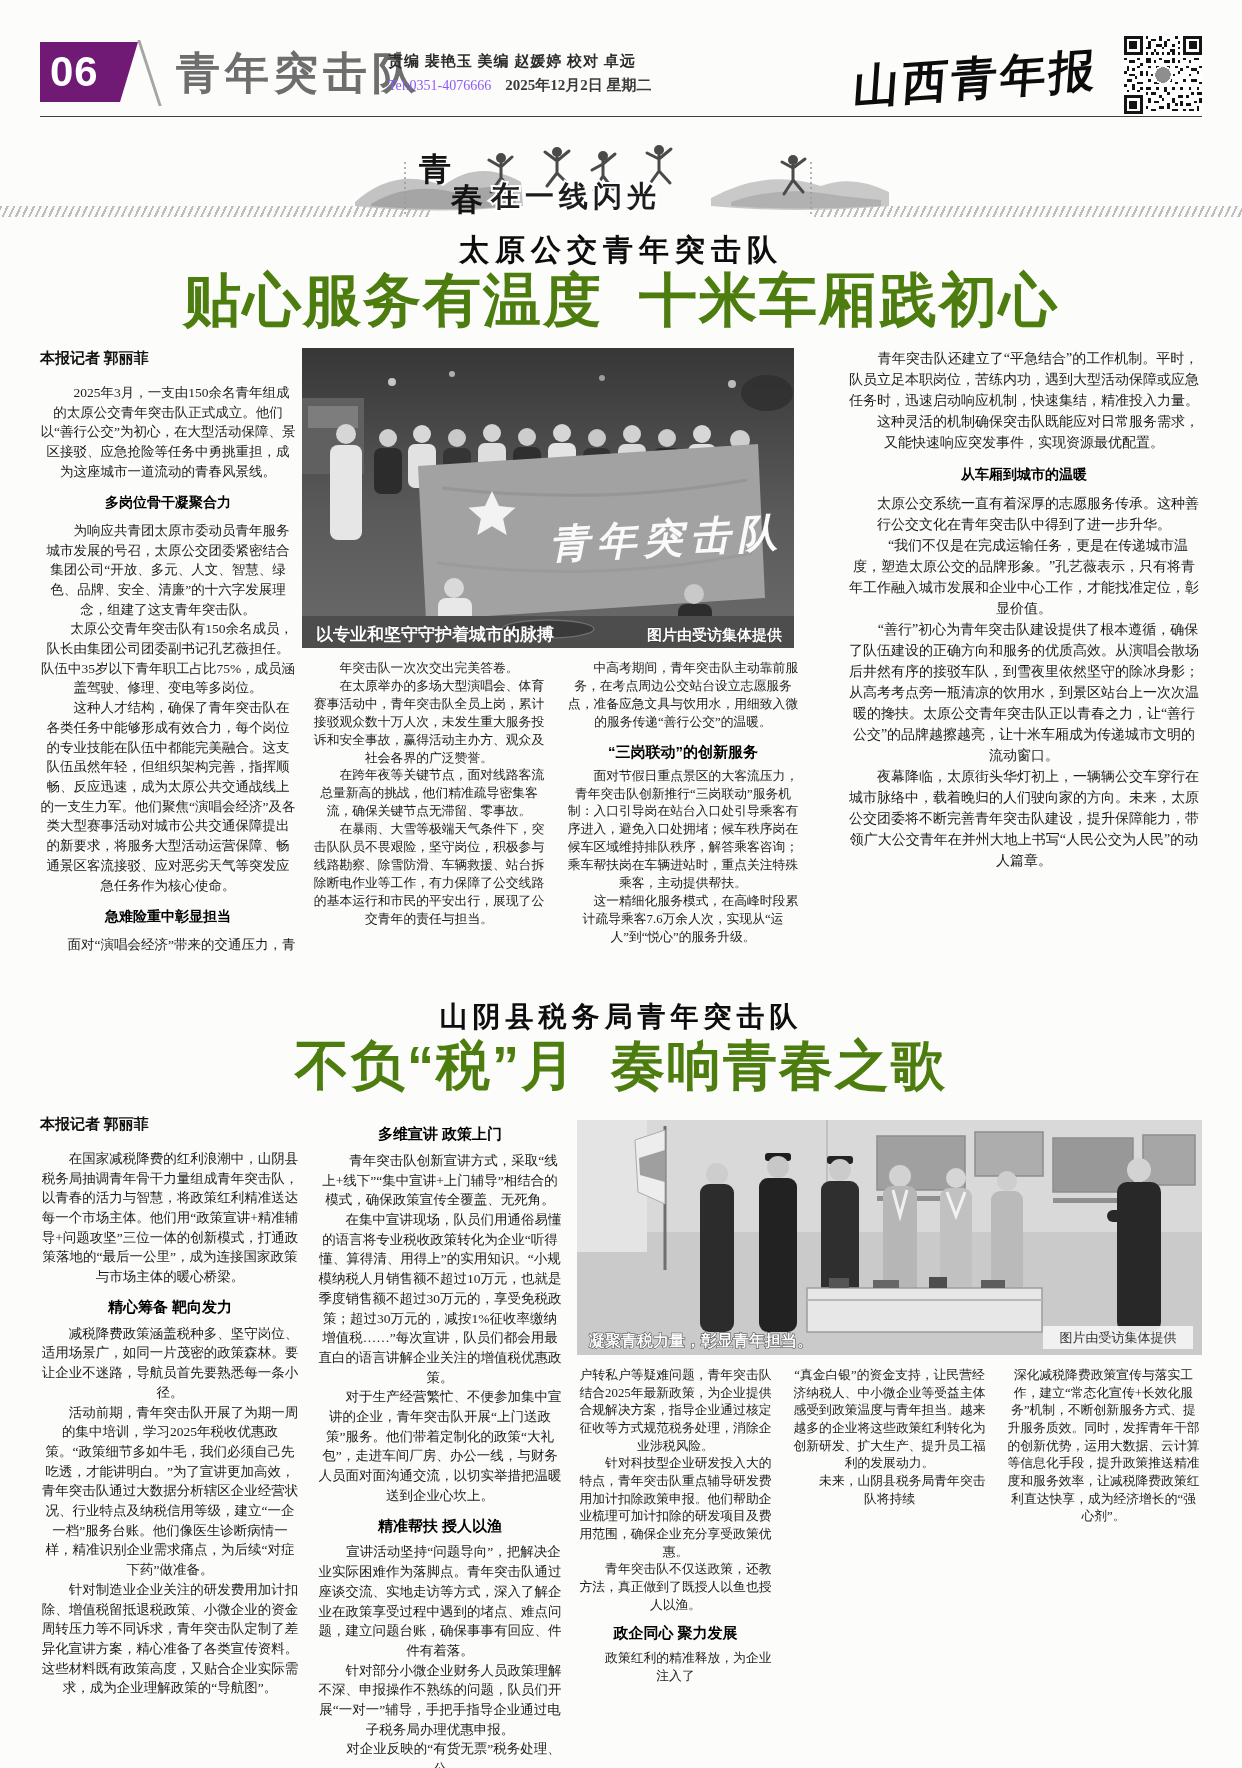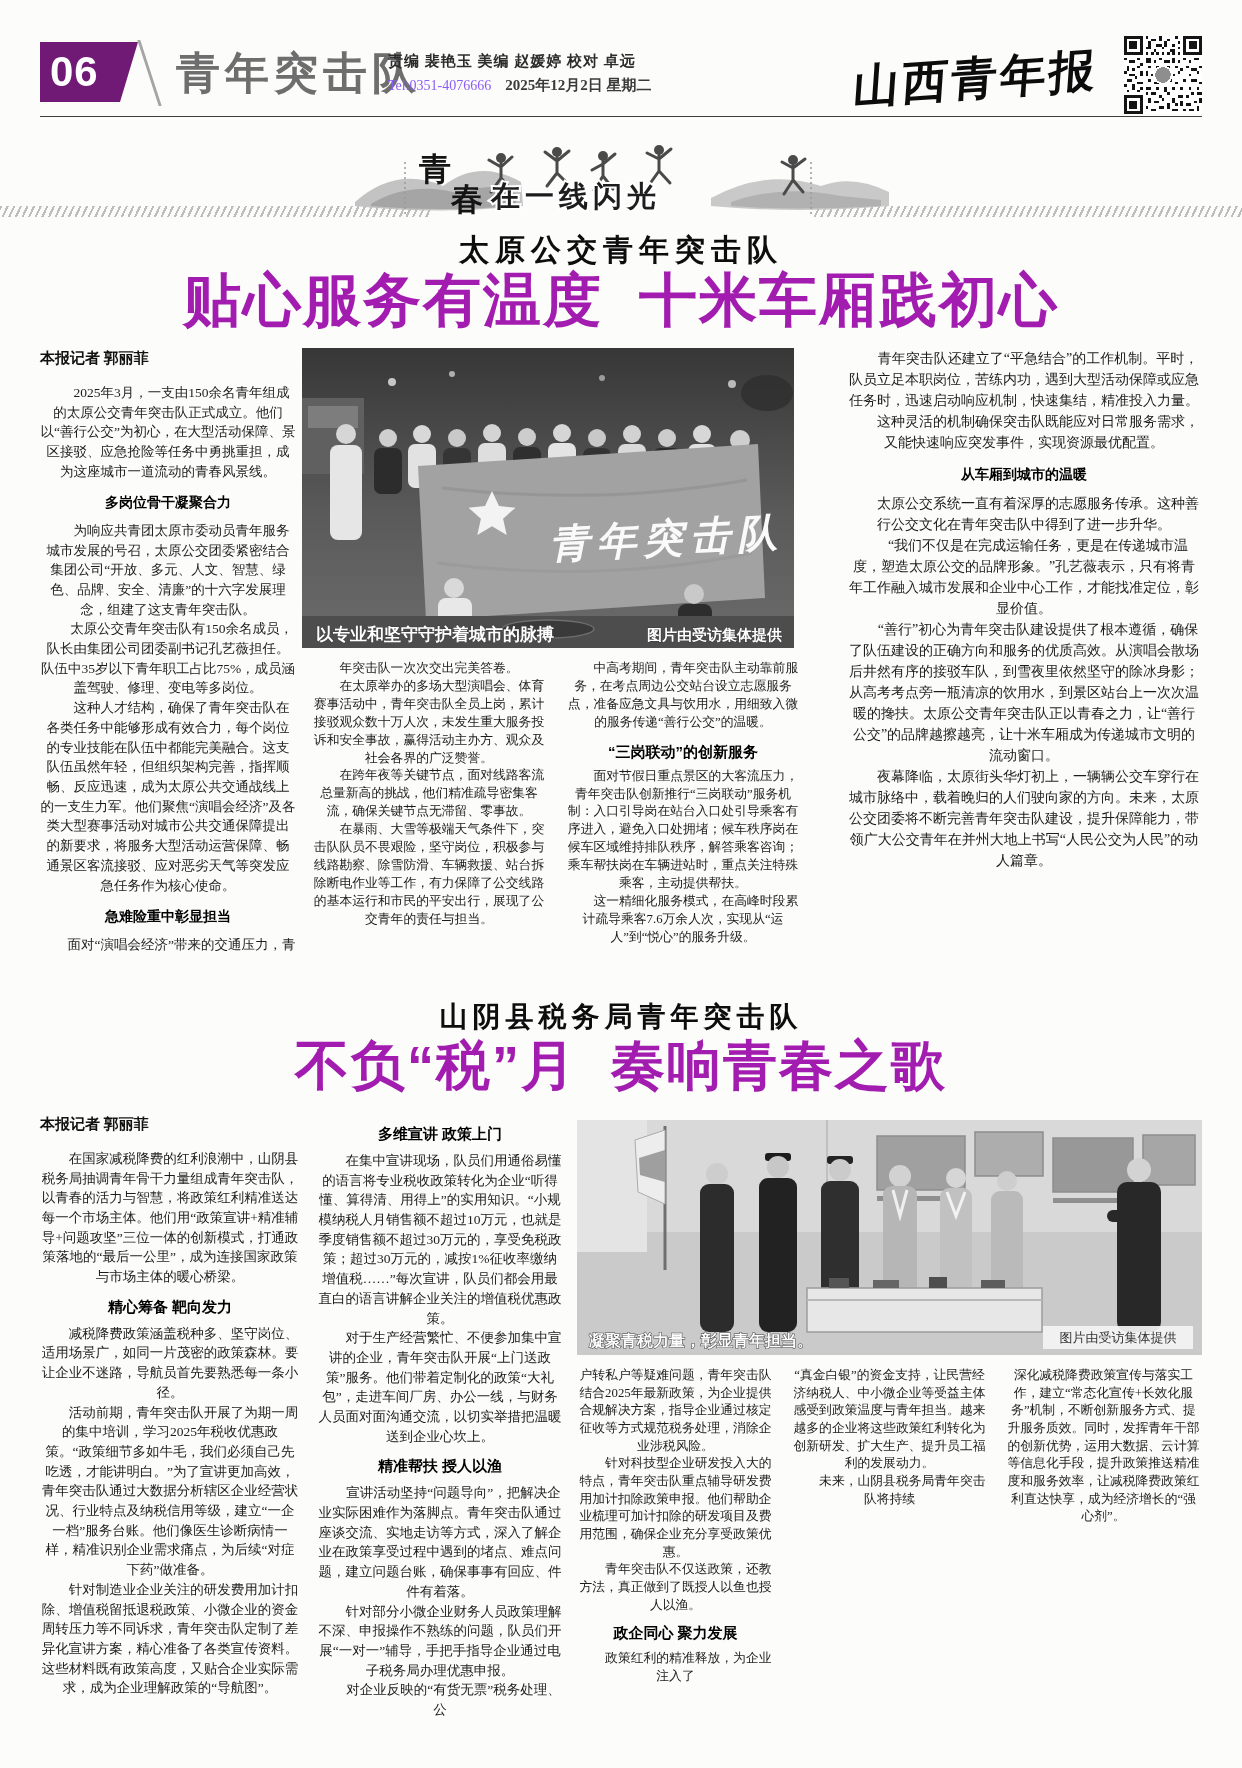--- a/index.html
+++ b/index.html
@@ -25,21 +25,21 @@
   
   .banner{position:absolute;left:341px;top:138px;width:560px;height:84px;}
   .hatch{position:absolute;top:206px;height:11px;
         background:repeating-linear-gradient(115deg,#bdbdbd 0 2px,transparent 2px 6px);}
   .hatch.left{left:0;width:430px;}
   .hatch.right{left:812px;width:430px;}
   
   .kicker{position:absolute;width:100%;text-align:center;font-family:"Liberation Sans",sans-serif;
         font-weight:bold;color:#0d0d0d;}
   .headline{position:absolute;width:100%;text-align:center;font-family:"Liberation Sans",sans-serif;
-        font-weight:900;color:#a21caf;white-space:pre;}
+        font-weight:900;color:#4d7c0f;white-space:pre;}
   .body-text{font-size:13.5px;line-height:1.46;text-align:justify;}
   .para{margin:0;text-indent:2em;text-align:center;}
   .para.cont{text-indent:0;}
   .subhead{font-family:"Liberation Sans",sans-serif;font-weight:bold;text-align:center;
         font-size:14px;margin:11px 0 8px;color:#000;}
   .subhead.small{font-size:15px;margin:9px 0 6px;}
   .byline{font-weight:bold;font-size:15px;margin:0 0 13px;color:#111;}
   
   .a1-kicker{top:230px;font-size:30px;letter-spacing:6px;}
   .a1-headline{top:262px;font-size:58px;letter-spacing:2px;}
@@ -278,20 +278,21 @@
         <div>
             <p class="para">减税降费政策涵盖税种多、坚守岗位、适用场景广，如同一片茂密的政策森林。要让企业不迷路，导航员首先要熟悉每一条小径。</p>
             <p class="para">活动前期，青年突击队开展了为期一周的集中培训，学习2025年税收优惠政策。“政策细节多如牛毛，我们必须自己先吃透，才能讲明白。”为了宣讲更加高效，青年突击队通过大数据分析辖区企业经营状况、行业特点及纳税信用等级，建立“一企一档”服务台账。他们像医生诊断病情一样，精准识别企业需求痛点，为后续“对症下药”做准备。</p>
             <p class="para">针对制造业企业关注的研发费用加计扣除、增值税留抵退税政策、小微企业的资金周转压力等不同诉求，青年突击队定制了差异化宣讲方案，精心准备了各类宣传资料。这些材料既有政策高度，又贴合企业实际需求，成为企业理解政策的“导航图”。</p>
           </div>
       </div>
 
       <div class="a2-col2 body-text">
         <div class="subhead small">多维宣讲  政策上门</div>
         <div>
+            <p class="para">青年突击队创新宣讲方式，采取“线上+线下”“集中宣讲+上门辅导”相结合的模式，确保政策宣传全覆盖、无死角。</p>
             <p class="para">在集中宣讲现场，队员们用通俗易懂的语言将专业税收政策转化为企业“听得懂、算得清、用得上”的实用知识。“小规模纳税人月销售额不超过10万元，也就是季度销售额不超过30万元的，享受免税政策；超过30万元的，减按1%征收率缴纳增值税……”每次宣讲，队员们都会用最直白的语言讲解企业关注的增值税优惠政策。</p>
             <p class="para">对于生产经营繁忙、不便参加集中宣讲的企业，青年突击队开展“上门送政策”服务。他们带着定制化的政策“大礼包”，走进车间厂房、办公一线，与财务人员面对面沟通交流，以切实举措把温暖送到企业心坎上。</p>
           </div>
         <div class="subhead small">精准帮扶  授人以渔</div>
         <div>
             <p class="para">宣讲活动坚持“问题导向”，把解决企业实际困难作为落脚点。青年突击队通过座谈交流、实地走访等方式，深入了解企业在政策享受过程中遇到的堵点、难点问题，建立问题台账，确保事事有回应、件件有着落。</p>
             <p class="para">针对部分小微企业财务人员政策理解不深、申报操作不熟练的问题，队员们开展“一对一”辅导，手把手指导企业通过电子税务局办理优惠申报。</p>
             <p class="para">对企业反映的“有货无票”税务处理、公</p>
           </div>
       </div>

